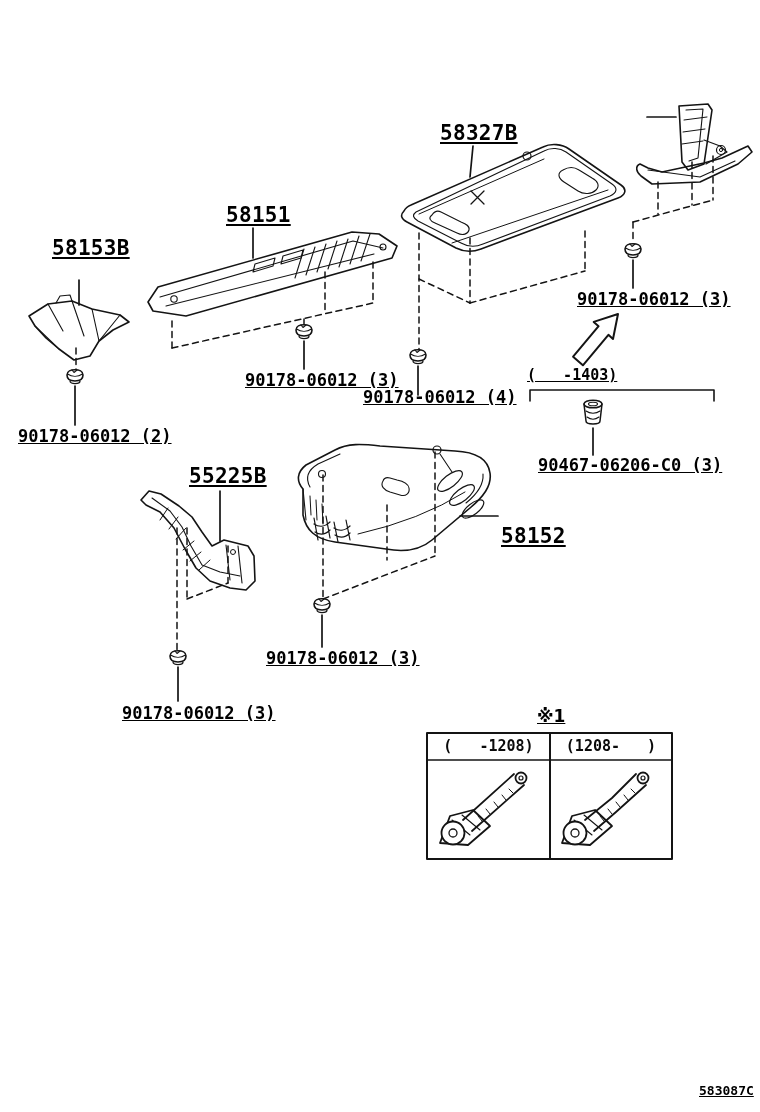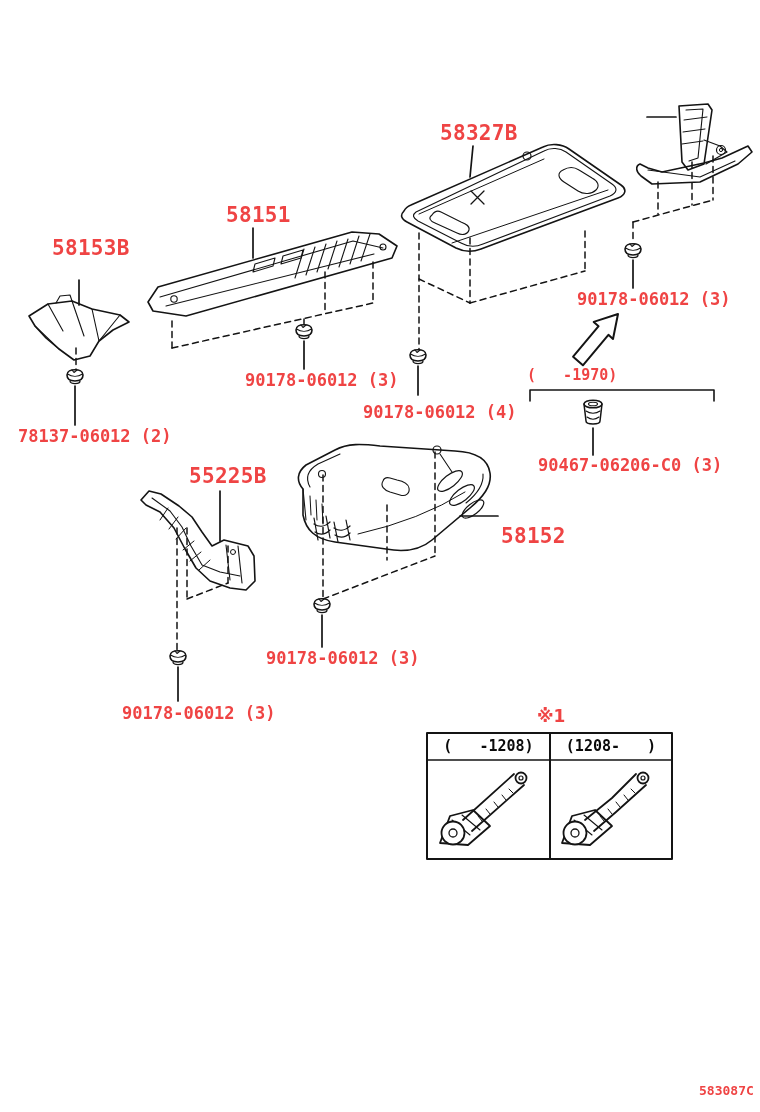--- a/index.html
+++ b/index.html
@@ -1,20 +1,20 @@
 <!DOCTYPE html>
 <html><head>
 <meta charset="utf-8">
 <style>
   html,body{margin:0;padding:0;background:#ffffff;}
   #stage{position:relative;width:760px;height:1112px;background:#ffffff;overflow:hidden;
          font-family:"DejaVu Sans Mono","Liberation Mono",monospace;}
   #lineart{position:absolute;left:0;top:0;}
-  .lbl{position:absolute;color:#ef4444;font-family:"DejaVu Sans Mono","Liberation Mono",monospace;
-       font-weight:bold;white-space:pre;line-height:1.05;}
+  .lbl{position:absolute;color:#000000;font-family:"DejaVu Sans Mono","Liberation Mono",monospace;
+       font-weight:bold;white-space:pre;line-height:1.05;text-decoration:underline;}
   .part{font-size:21px;letter-spacing:.3px;}
   .fast{font-size:17px;text-align:right;}
   .small{font-size:15px;}
   .ref{font-family:"DejaVu Sans","Liberation Sans",sans-serif;font-size:16px;}
   .hdr{position:absolute;text-align:center;font-weight:bold;font-size:15px;color:#0a0a0a;white-space:pre;}
   .code{font-size:13px;font-weight:bold;text-align:center;}
   svg *{vector-effect:non-scaling-stroke;}
 </style>
 </head>
 <body>
@@ -225,29 +225,29 @@
 
   <div class="lbl part" style="left:440px;top:122px">58327B</div>
 
 
   <div class="lbl part" style="left:52px;top:237px">58153B</div>
 
   <div class="lbl part" style="left:189px;top:465px">55225B</div>
 
   <div class="lbl part" style="left:501px;top:525px">58152</div>
 
-  <div class="lbl fast" style="left:18px;top:428px">78137-06012 (2)</div>
+  <div class="lbl fast" style="left:18px;top:428px">90178-06012 (2)</div>
 
   <div class="lbl fast" style="left:245px;top:372px">90178-06012 (3)</div>
 
-  <div class="lbl fast" style="left:363px;top:404px">90178-06012 (4)</div>
+  <div class="lbl fast" style="left:363px;top:389px">90178-06012 (4)</div>
 
   <div class="lbl fast" style="left:577px;top:291px">90178-06012 (3)</div>
 
-  <div class="lbl small" style="left:527px;top:368px">(   -1970)</div>
+  <div class="lbl small" style="left:527px;top:368px">(   -1403)</div>
 
   <div class="lbl fast" style="left:538px;top:457px">90467-06206-C0 (3)</div>
 
   <div class="lbl fast" style="left:266px;top:650px">90178-06012 (3)</div>
 
   <div class="lbl fast" style="left:122px;top:705px">90178-06012 (3)</div>
 
   <div class="lbl ref" style="left:537px;top:708px;font-size:17px">※1</div>
 
   <div class="hdr" style="left:428px;top:737px;width:121px">(   -1208)</div>

